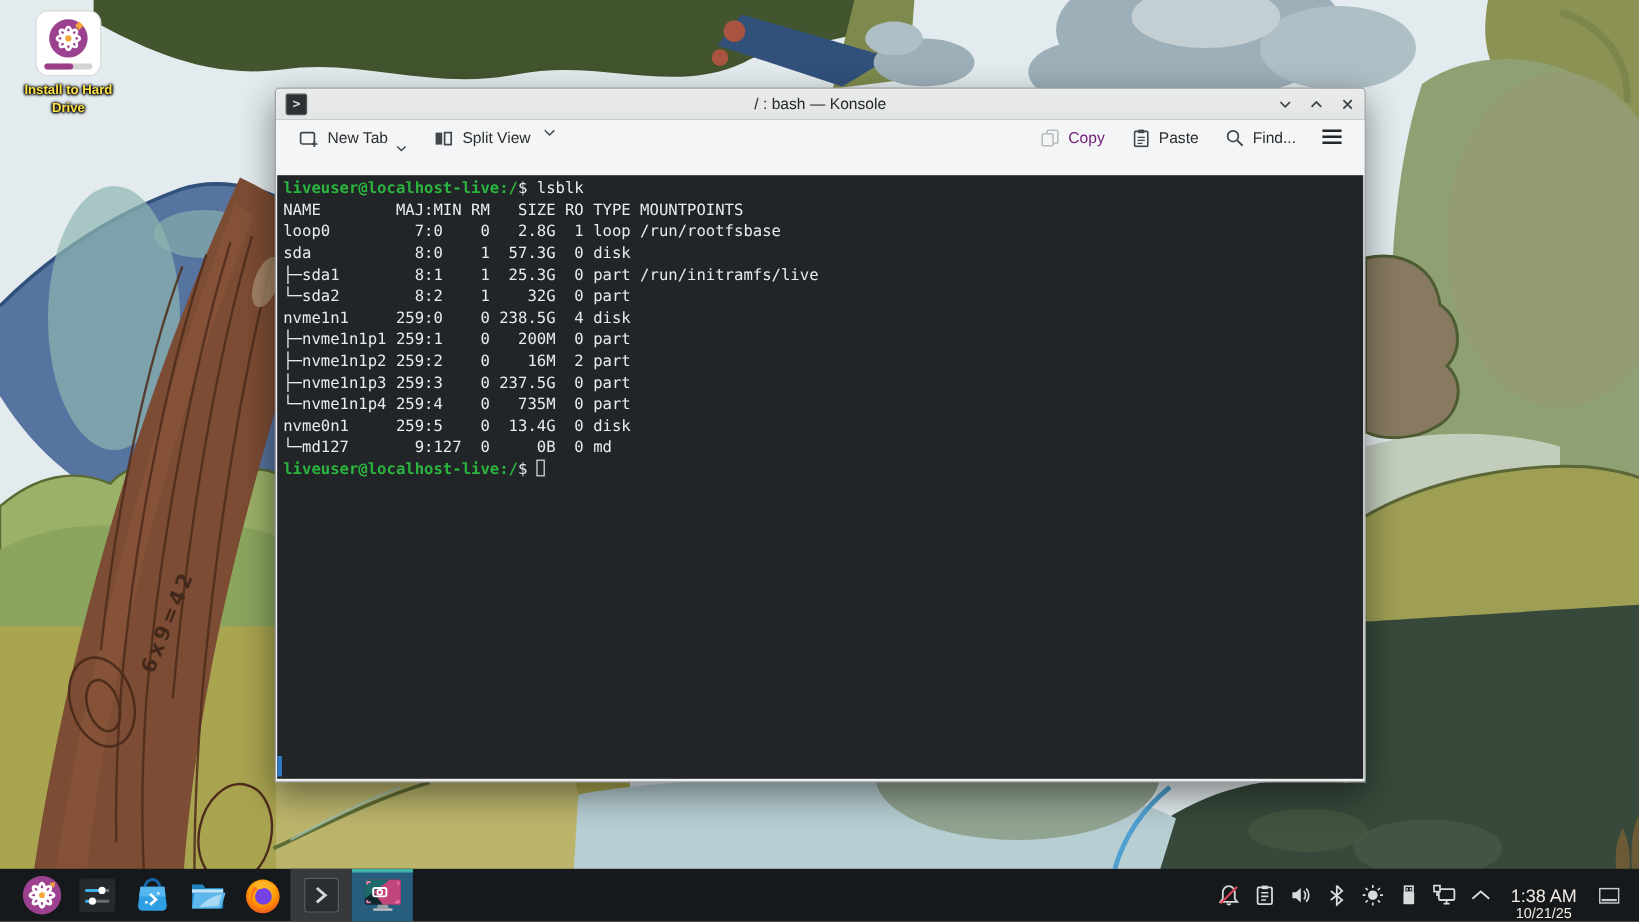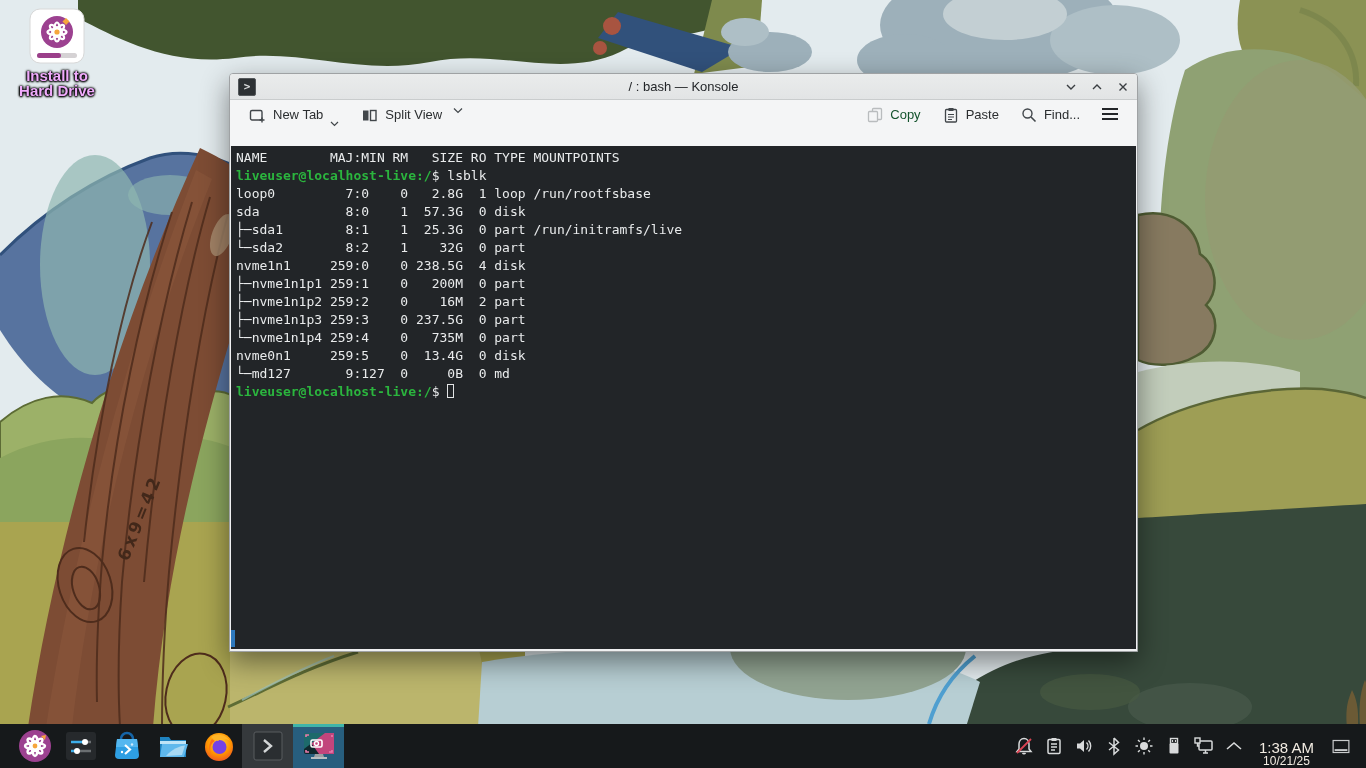--- a/index.html
+++ b/index.html
@@ -4,40 +4,40 @@
 <style>
   html,body{margin:0;padding:0;background:#000;}
   *{box-sizing:border-box;}
   .desktop{position:relative;width:1366px;height:768px;overflow:hidden;
     font-family:"Liberation Sans",sans-serif;}
   .wallpaper{position:absolute;inset:0;}
 
   
   .desktop-icon{position:absolute;left:12px;top:8px;width:90px;text-align:center;cursor:default;}
   .di-img{width:56px;height:56px;margin:0 auto;}
-  .di-label{margin-top:4px;font-size:15px;font-weight:700;color:#f0abfc;line-height:15px;
+  .di-label{margin-top:4px;font-size:11px;font-weight:700;color:#fde047;line-height:15px;
     text-shadow:0 1px 2px #000,0 0 3px #000,1px 0 2px #000,-1px 0 2px #000;}
 
   
   .window{position:absolute;left:229px;top:73px;width:909px;height:579px;
     background:#eff0f1;border:1px solid #9fa2a4;border-radius:4px 4px 0 0;
     box-shadow:0 10px 28px rgba(0,0,0,.45);display:flex;flex-direction:column;}
   .titlebar{height:26px;background:linear-gradient(#eaecec,#e2e4e5);
     border-bottom:1px solid #c9cccd;display:flex;align-items:center;
     padding:0 8px;position:relative;border-radius:3px 3px 0 0;}
   .tb-appicon{width:18px;height:18px;background:#2d3134;border:1px solid #54585b;border-radius:2px;
     color:#d9dbdc;font:bold 11px/16px "DejaVu Sans Mono",monospace;text-align:center;}
   .tb-title{position:absolute;left:0;right:0;text-align:center;font-size:13px;color:#232629;pointer-events:none;}
   .win-controls{margin-left:auto;display:flex;gap:14px;align-items:center;z-index:1;}
   .win-controls svg{display:block;}
 
   .toolbar{height:46px;background:#f4f5f6;display:flex;align-items:center;padding:0 10px;gap:4px;}
   .tbtn{display:inline-flex;align-items:flex-start;gap:7px;height:32px;padding:0 9px;border:0;background:transparent;
     font-family:"Liberation Sans",sans-serif;font-size:13px;color:#2b2e30;cursor:pointer;border-radius:3px;}
-  .tbtn.disabled{color:#14532d;}
+  .tbtn.disabled{color:#701a75;}
   .caret-low{margin:14px 0 0 0;}
   .tb-spacer{flex:1;}
   .hamburger{padding:0 8px;}
 
   .terminal{position:relative;flex:1;background:#222528;margin:0 1px 2px 1px;
     padding:3px 0 0 5px;overflow:hidden;cursor:text;}
   .tline{white-space:pre;font-family:"DejaVu Sans Mono",monospace;font-size:13px;line-height:18px;color:#e9ebec;}
   .prompt{color:#2bb53e;font-weight:bold;}
   .cursor{display:inline-block;width:7px;height:14px;border:1px solid #e2e4e5;vertical-align:-2px;}
   .scroll-ind{position:absolute;left:0;bottom:2px;width:4px;height:17px;background:#2e79bd;}
@@ -220,22 +220,22 @@
       </button>
       <button class="tbtn hamburger">
         <svg width="18" height="14" viewBox="0 0 18 14">
             <path d="M1,2 L17,2 M1,7 L17,7 M1,12 L17,12" stroke="#232629" stroke-width="2"></path>
           </svg>
       </button>
     </div>
 
     <div class="terminal">
       <div>
+          <div class="tline"><span class="prompt">liveuser@localhost-live:/</span><span>$ lsblk</span></div>
           <div class="tline"><span>NAME        MAJ:MIN RM   SIZE RO TYPE MOUNTPOINTS</span></div>
-          <div class="tline"><span class="prompt">liveuser@localhost-live:/</span><span>$ lsblk</span></div>
           <div class="tline"><span>loop0         7:0    0   2.8G  1 loop /run/rootfsbase</span></div>
           <div class="tline"><span>sda           8:0    1  57.3G  0 disk </span></div>
           <div class="tline"><span>├─sda1        8:1    1  25.3G  0 part /run/initramfs/live</span></div>
           <div class="tline"><span>└─sda2        8:2    1    32G  0 part </span></div>
           <div class="tline"><span>nvme1n1     259:0    0 238.5G  4 disk </span></div>
           <div class="tline"><span>├─nvme1n1p1 259:1    0   200M  0 part </span></div>
           <div class="tline"><span>├─nvme1n1p2 259:2    0    16M  2 part </span></div>
           <div class="tline"><span>├─nvme1n1p3 259:3    0 237.5G  0 part </span></div>
           <div class="tline"><span>└─nvme1n1p4 259:4    0   735M  0 part </span></div>
           <div class="tline"><span>nvme0n1     259:5    0  13.4G  0 disk </span></div>

